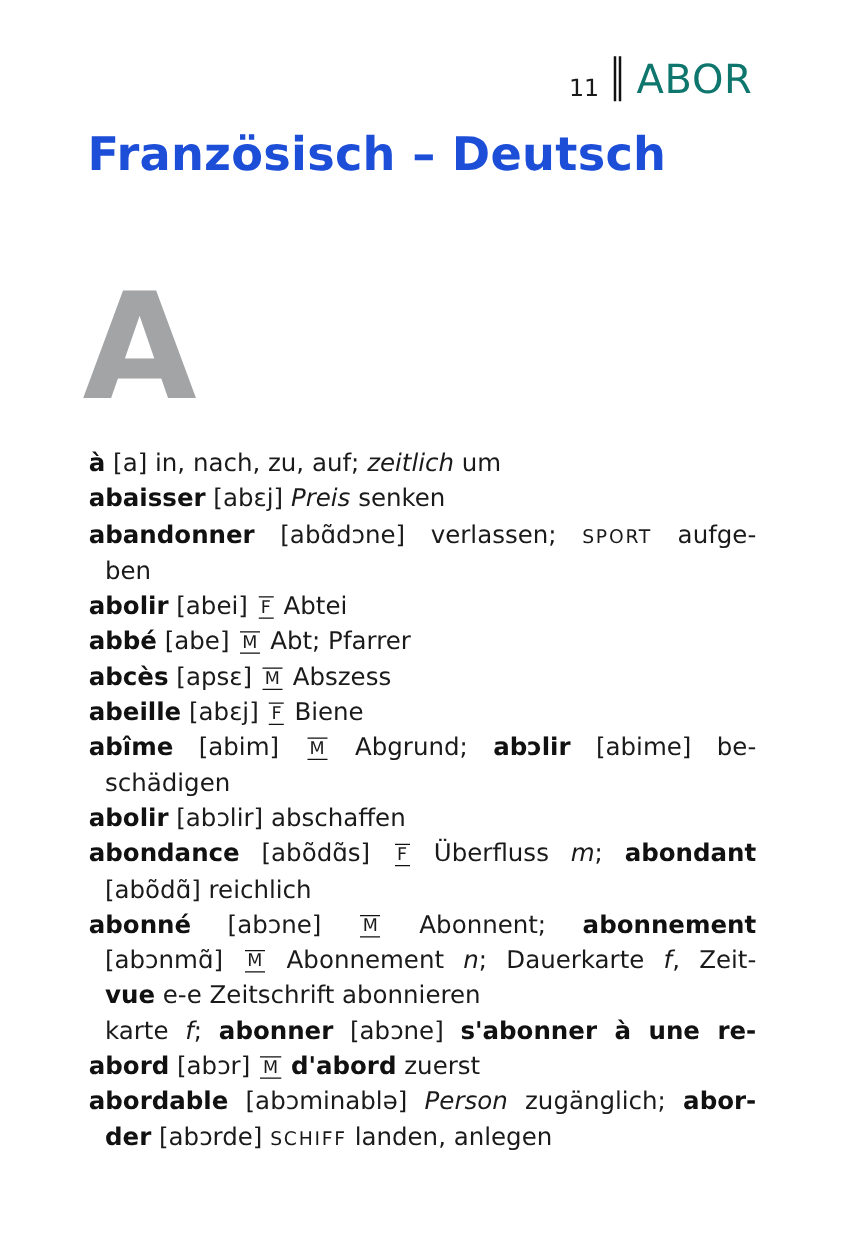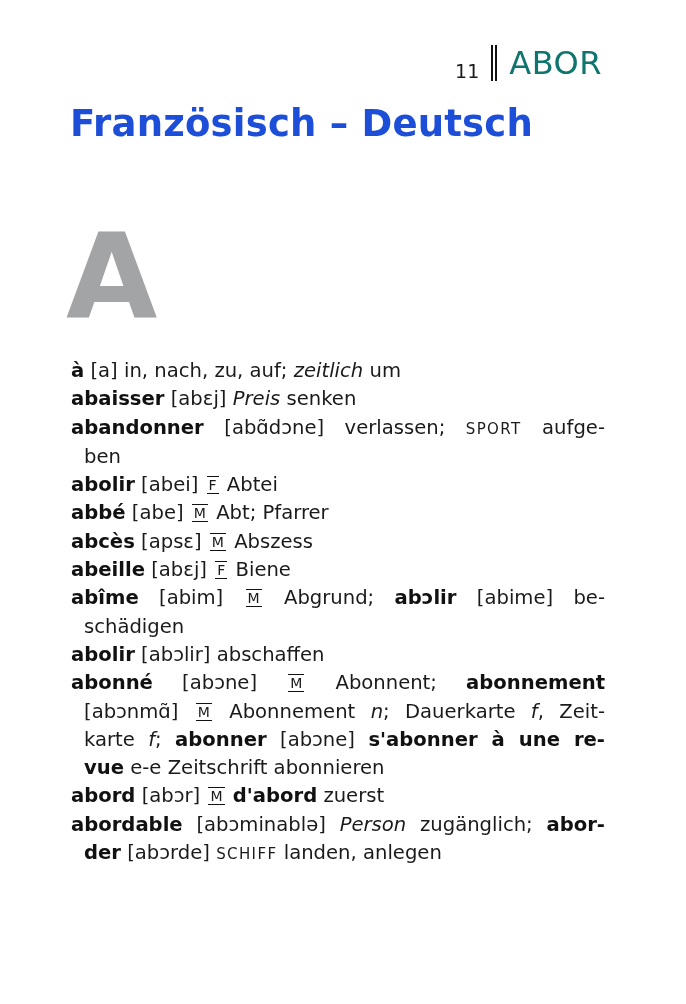--- a/index.html
+++ b/index.html
@@ -58,24 +58,28 @@
         <div class="line"><b>abeille</b><span> [abɛj] </span><span class="g">F</span><span> Biene</span></div>
       </div>
       <div>
         <div class="line just"><b>abîme</b><span> [abim] </span><span class="g">M</span><span> Abgrund; </span><b>abɔlir</b><span> [abime] be-</span></div>
         <div class="line cont"><span>schädigen</span></div>
       </div>
       <div>
         <div class="line"><b>abolir</b><span> [abɔlir] abschaffen</span></div>
       </div>
       <div>
+        <div class="line just"><b>abondance</b><span> [abõdɑ̃s] </span><span class="g">F</span><span> Überfluss </span><i>m</i><span>; </span><b>abondant</b></div>
+        <div class="line cont"><span>[abõdɑ̃] reichlich</span></div>
+      </div>
+      <div>
         <div class="line just"><b>abonné</b><span> [abɔne] </span><span class="g">M</span><span> Abonnent; </span><b>abonnement</b></div>
         <div class="line cont just"><span>[abɔnmɑ̃] </span><span class="g">M</span><span> Abonnement </span><i>n</i><span>; Dauerkarte </span><i>f</i><span>, Zeit-</span></div>
+        <div class="line cont"><b>vue</b><span> e-e Zeitschrift abonnieren</span></div>
         <div class="line cont just"><span>karte </span><i>f</i><span>; </span><b>abonner</b><span> [abɔne] </span><b>s'abonner à une re-</b></div>
-        <div class="line cont"><b>vue</b><span> e-e Zeitschrift abonnieren</span></div>
       </div>
       <div>
         <div class="line"><b>abord</b><span> [abɔr] </span><span class="g">M</span><span> </span><b>d'abord</b><span> zuerst</span></div>
       </div>
       <div>
         <div class="line just"><b>abordable</b><span> [abɔminablə] </span><i>Person</i><span> zugänglich; </span><b>abor-</b></div>
         <div class="line cont"><b>der</b><span> [abɔrde] </span><span class="sc">SCHIFF</span><span> landen, anlegen</span></div>
       </div>
     </div>
 </div>

